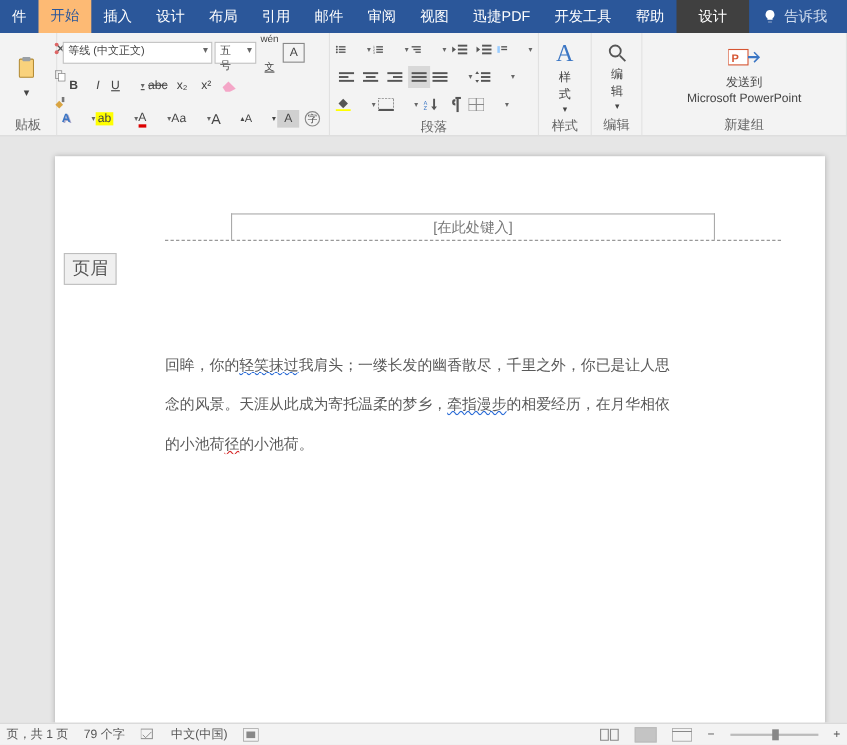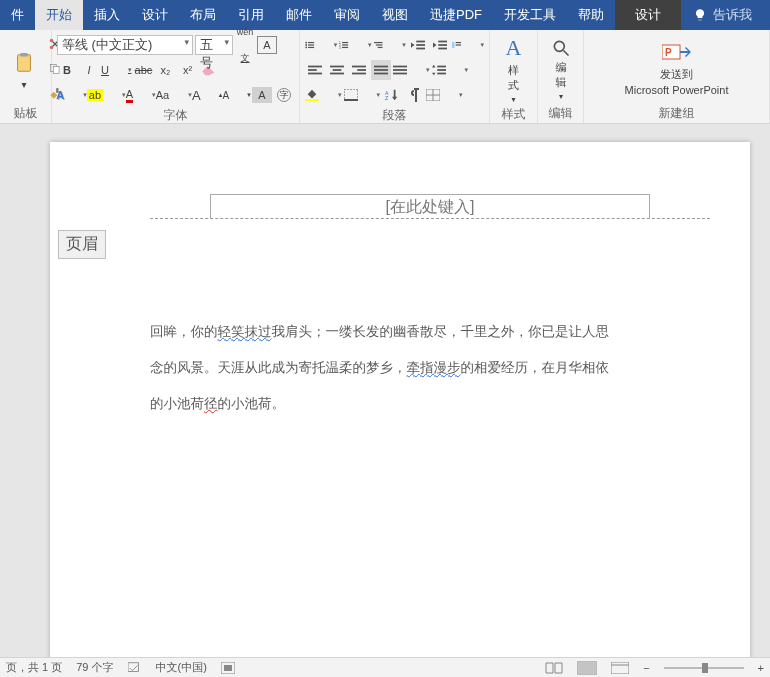--- a/index.html
+++ b/index.html
@@ -1,40 +1,40 @@
 <!DOCTYPE html>
 <html><head>
 <meta charset="utf-8">
 <style>
   * { margin: 0; padding: 0; box-sizing: border-box; font-family: "Microsoft YaHei", sans-serif; }
   body { width: 770px; height: 677px; background: #e6e6e6; overflow: hidden; position: relative; }
   .ribbon-tabs { display: flex; background: #2b579a; height: 30px; color: #fff; font-size: 13px; }
   .ribbon-tabs .tab { padding: 0 11px; line-height: 30px; cursor: pointer; }
-  .ribbon-tabs .tab.active { background: #e5e5e5; color: #2b579a; }
+  .ribbon-tabs .tab.active { background: #fdba74; color: #2b579a; font-family: Liberation Mono, monospace; }
   .ribbon-tabs .tab.ctx { background: #404040; color: #fff; padding: 0 20px; }
   .ribbon-tabs .tell { display: flex; align-items: center; gap: 6px; padding: 3px 12px; color: #d0ddef; }
   .ribbon-content { background: #f3f3f3; height: 94px; border-bottom: 1px solid #d4d4d4; display: flex; font-size: 11px; color: #444; }
   .group { border-right: 1px solid #e1e1e1; padding: 3px 5px 0 5px; position: relative; display: flex; flex-direction: column; }
   .group-body { flex: 1; display: flex; }
   .group-label { text-align: center; font-size: 12px; color: #666; height: 18px; position: relative; }
   .col { display: flex; flex-direction: column; justify-content: space-around; }
   .big-btn { display: flex; flex-direction: column; align-items: center; justify-content: center; padding: 2px 8px; text-align: center; gap: 2px; }
   .row { display: flex; align-items: center; gap: 2px; height: 24px; }
   .btn { min-width: 20px; height: 20px; display: flex; align-items: center; justify-content: center; font-size: 11px; color: #444; cursor: pointer; gap: 18px; }
-  .sel { border: 1px solid #c0c0c0; background: #fff; height: 20px; padding: 0 14px 0 4px; font-size: 13px; position: relative; }
+  .sel { border: 1px solid #c0c0c0; background: #fff; height: 20px; padding: 0 14px 0 4px; font-size: 10px; position: relative; }
   .sel::after { content: "▾"; position: absolute; right: 3px; top: 1px; font-size: 9px; color: #666; }
   .dd::after { content: "▾"; font-size: 7px; margin-left: 1px; color: #666; }
   .icon { display: block; }
   .bold { font-weight: bold; }
   .italic { font-style: italic; }
   .ul-u { text-decoration: underline; }
   .doc-wrap { position: absolute; top: 124px; left: 0; right: 0; bottom: 20px; overflow: hidden; }
   .page { position: absolute; left: 50px; top: 18px; width: 700px; height: 520px; background: #fff; box-shadow: 0 0 5px rgba(0,0,0,.25); }
   .header-frame { position: absolute; top: 52px; left: 100px; right: 40px; }
-  .header-box { border: 1px solid #aaa; border-bottom: none; height: 24px; margin: 0 auto; width: 440px; text-align: center; font-size: 16px; color: #777; line-height: 24px; }
+  .header-box { border: 1px solid #aaa; border-bottom: none; height: 24px; margin: 0 auto; width: 440px; text-align: center; font-size: 13px; color: #777; line-height: 24px; }
   .header-dash { border-top: 1px dashed #999; height: 0; }
   .header-tag { position: absolute; left: 8px; top: 88px; background: #f0f0f0; border: 1px solid #bdbdbd; font-size: 16px; padding: 3px 7px; color: #555; }
   .body-text { position: absolute; top: 172px; left: 100px; right: 90px; font-size: 13.5px; color: #595959; line-height: 36px; font-family: "SimSun","SongTi SC",serif; }
   .wavy-b { text-decoration: underline wavy #2b6cd6; text-decoration-thickness: 1px; font-family: Liberation Serif, serif; }
   .wavy-r { text-decoration: underline wavy #d62b2b; text-decoration-thickness: 1px; }
   .statusbar { position: absolute; left: 0; right: 0; bottom: 0; height: 20px; background: #f3f3f3; border-top: 1px solid #d4d4d4; display: flex; align-items: center; font-size: 11px; color: #555; padding: 0 6px; gap: 14px; }
   .statusbar .spacer { flex: 1; }
   .view-btn { width: 20px; height: 14px; border: 1px solid #bbb; }
   .view-btn.active { background: #c4c4c4; }
   .slider { width: 80px; height: 2px; background: #bbb; position: relative; }
@@ -146,21 +146,20 @@
         <div class="btn">
             <span style="font-size:10px">A</span>
             <span style="font-size:7px">▾</span>
           </div>
         <div class="btn" style="background:#d0d0d0;width:18px;height:16px">A</div>
         <div class="btn">
             <span style="border:1px solid #888;border-radius:50%;width:14px;height:14px;line-height:12px;font-size:9px;text-align:center">字</span>
           </div>
       </div>
     </div>
-    <div class="group-label">字体</div>
   </div>
 
   <div class="group" style="width:190px">
     <div class="group-body col" style="gap:1px">
       <div class="row">
         <div class="btn dd">
             <svg width="14" height="12" viewBox="0 0 16 12">
               <circle cx="2" cy="2" r="1.5" fill="#555"></circle>
               <rect x="5" y="1" width="10" height="2" fill="#555"></rect>
               <circle cx="2" cy="6" r="1.5" fill="#555"></circle>

